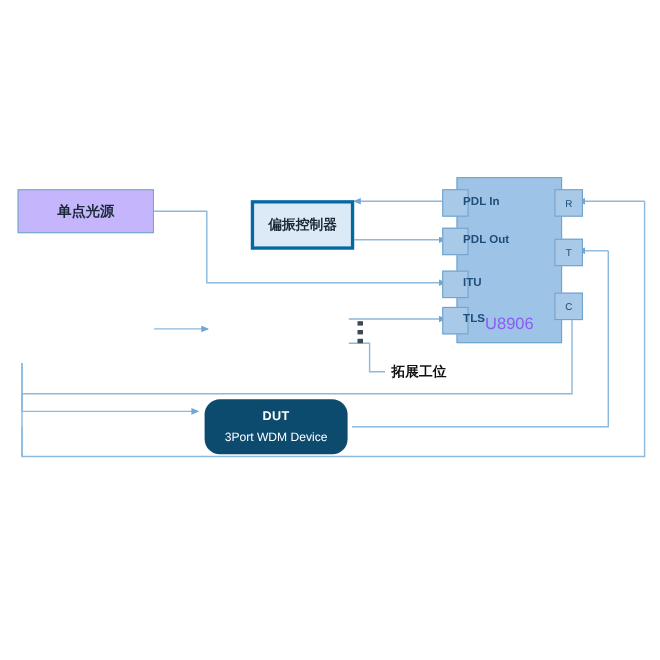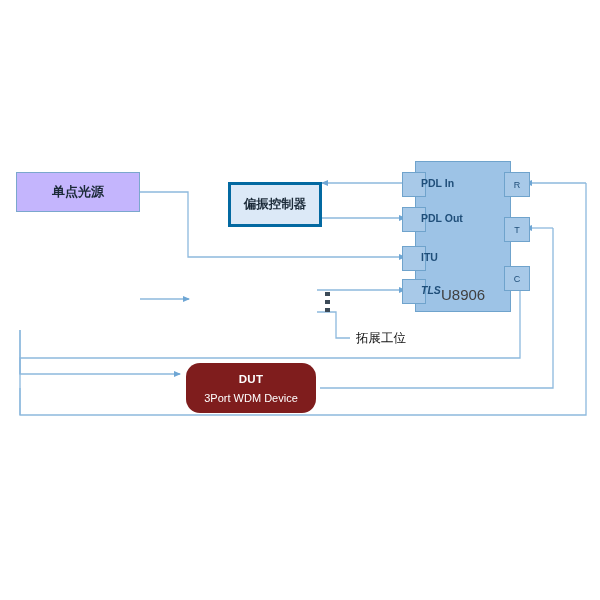--- a/index.html
+++ b/index.html
@@ -17,29 +17,29 @@
         color:#1b2a38;font-size:12.5px;font-weight:700;}
   .plc{background:#bcd9b0;border:1px solid #7aa870;
        color:#1b2a38;font-size:12.5px;font-weight:700;}
 
   .mainbody{background:#9dc3e6;border:1px solid #6fa3cc;}
   .port{background:#a8c9e8;border:1px solid #6fa3cc;
         display:flex;align-items:center;justify-content:center;
         color:#1f4e79;font-size:9px;}
   .portlabel{position:absolute;color:#1f4e79;font-size:10.5px;
              font-weight:600;white-space:nowrap;}
-  .unitname{position:absolute;color:#404040;font-size:15px;
+  .unitname{position:absolute;color:#8b5cf6;font-size:15px;
             white-space:nowrap;}
 
-  .dut{background:#7f1d1d;border-radius:14px;flex-direction:column;
+  .dut{background:#0c4a6e;border-radius:14px;flex-direction:column;
        color:#ffffff;}
   .dut .t1{font-size:11.5px;font-weight:700;letter-spacing:.3px;margin-bottom:7px;}
   .dut .t2{font-size:11px;font-weight:400;}
 
-  .exp{position:absolute;color:#111;font-size:12.5px;font-weight:400;
+  .exp{position:absolute;color:#111;font-size:12.5px;font-weight:700;
        white-space:nowrap;text-align:right;}
   .dots{position:absolute;display:flex;flex-direction:column;
         justify-content:space-between;}
   .dots i{display:block;width:5px;height:4px;background:#3c4a57;}
 </style>
 </head>
 <body>
 
 <div id="stage">
 
@@ -100,21 +100,21 @@
   <div class="port" style="position:absolute;left:402px;top:172px;width:22px;height:23px;"></div>
   <div class="portlabel" style="left:421px;top:177px;">PDL In</div>
 
   <div class="port" style="position:absolute;left:402px;top:207px;width:22px;height:23px;"></div>
   <div class="portlabel" style="left:421px;top:212px;">PDL Out</div>
 
   <div class="port" style="position:absolute;left:402px;top:246px;width:22px;height:23px;"></div>
   <div class="portlabel" style="left:421px;top:251px;">ITU</div>
 
   <div class="port" style="position:absolute;left:402px;top:279px;width:22px;height:23px;"></div>
-  <div class="portlabel" style="left:421px;top:284px;font-style:italic;">TLS</div>
+  <div class="portlabel" style="left:421px;top:284px;">TLS</div>
 
   <div class="unitname" style="left:441px;top:286px;">U8906</div>
 
   <div class="port" style="position:absolute;left:504px;top:172px;width:24px;height:23px;">
     <span>R</span>
   </div>
 
   <div class="port" style="position:absolute;left:504px;top:217px;width:24px;height:23px;">
     <span>T</span>
   </div>

